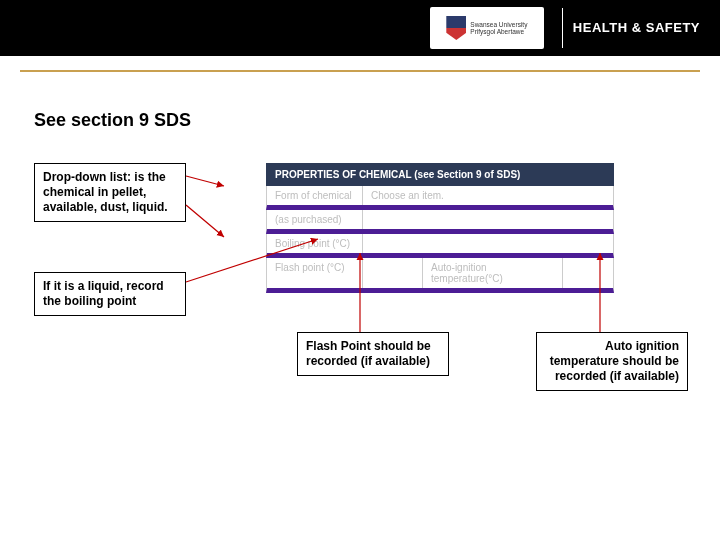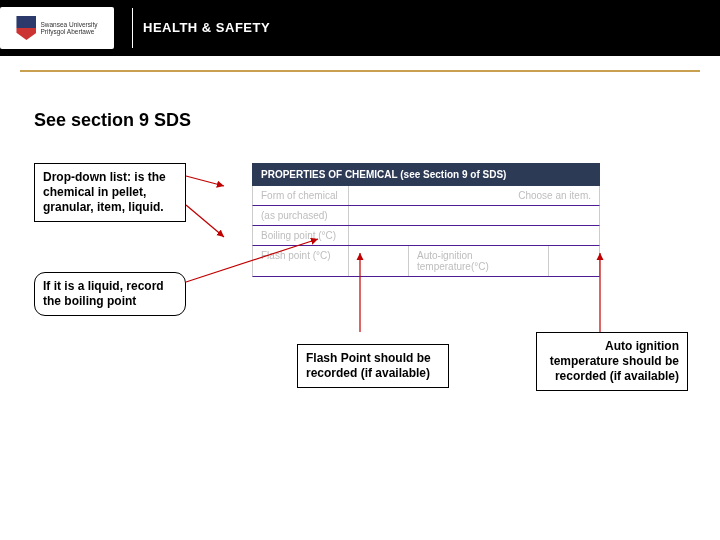--- a/index.html
+++ b/index.html
@@ -11,21 +11,21 @@
     position: relative;
     overflow: hidden;
   }
   .topbar {
     position: absolute;
     top: 0; left: 0; right: 0;
     height: 56px;
     background: #000;
     display: flex;
     align-items: center;
-    justify-content: flex-start;
+    justify-content: flex-end;
     padding-right: 20px;
   }
   .crest {
     width: 114px;
     height: 42px;
     background: #fff;
     border-radius: 2px;
     display: flex;
     align-items: center;
     justify-content: center;
@@ -69,55 +69,55 @@
   .callout {
     position: absolute;
     border: 1px solid #000;
     background: #fff;
     font-size: 12px;
     font-weight: bold;
     padding: 6px 8px;
     line-height: 1.25;
   }
   .callout-1 { left: 34px; top: 163px; width: 152px; }
-  .callout-2 { left: 34px; top: 272px; width: 152px; border-radius: 11px; }
-  .callout-3 { left: 297px; top: 344px; width: 152px; }
+  .callout-2 { left: 34px; top: 272px; width: 152px; }
+  .callout-3 { left: 297px; top: 332px; width: 152px; }
   .callout-4 { left: 536px; top: 332px; width: 152px; text-align: right; }
 
   .form-panel {
     position: absolute;
-    left: 228px;
+    left: 242px;
     top: 163px;
     width: 372px;
     font-size: 10px;
     color: #999;
     padding-left: 24px;
   }
   .panel-header {
     background: #2c3a56;
     color: #fff;
     font-size: 10px;
     font-weight: bold;
     padding: 5px 8px;
     border: 1px solid #2c3a56;
   }
   .panel-row {
     display: flex;
     border-left: 1px solid #ccc;
     border-right: 1px solid #ccc;
-    border-bottom: 1px solid #4c1d95;
+    border-bottom: 5px solid #4c1d95;
     background: #fff;
   }
   .cell {
     padding: 4px 8px;
     font-size: 10px;
     color: #bdbdbd;
     border-right: 1px solid #ccc;
   }
-  .cell:last-child { border-right: none; text-align: right; }
+  .cell:last-child { border-right: none; }
   .c-label { width: 96px; }
   .c-wide { flex: 1; }
   .c-half { flex: 1; }
   .arrows {
     position: absolute;
     left: 0; top: 0;
     width: 720px; height: 540px;
     pointer-events: none;
   }
 </style>
@@ -135,21 +135,21 @@
   <div class="sep"></div>
   <div class="hs-text">
     <div class="hs-line1">HEALTH &amp; SAFETY</div>
   </div>
 </div>
 
 <div class="rule"></div>
 
 <div class="heading">See section 9 SDS</div>
 
-<div class="callout callout-1">Drop-down list: is the chemical in pellet, granular, item, liquid.</div>
+<div class="callout callout-1">Drop-down list: is the chemical in pellet, available, dust, liquid.</div>
 <div class="callout callout-2">If it is a liquid, record the boiling point</div>
 <div class="callout callout-3">Flash Point should be recorded  (if available)</div>
 <div class="callout callout-4">Auto ignition temperature should be recorded (if available)</div>
 
 <div class="form-panel">
   <div class="panel-header">PROPERTIES OF CHEMICAL (see Section 9 of SDS)</div>
   <div class="panel-row">
     <div class="cell c-label">Form of chemical</div>
     <div class="cell c-wide">Choose an item.</div>
   </div>

